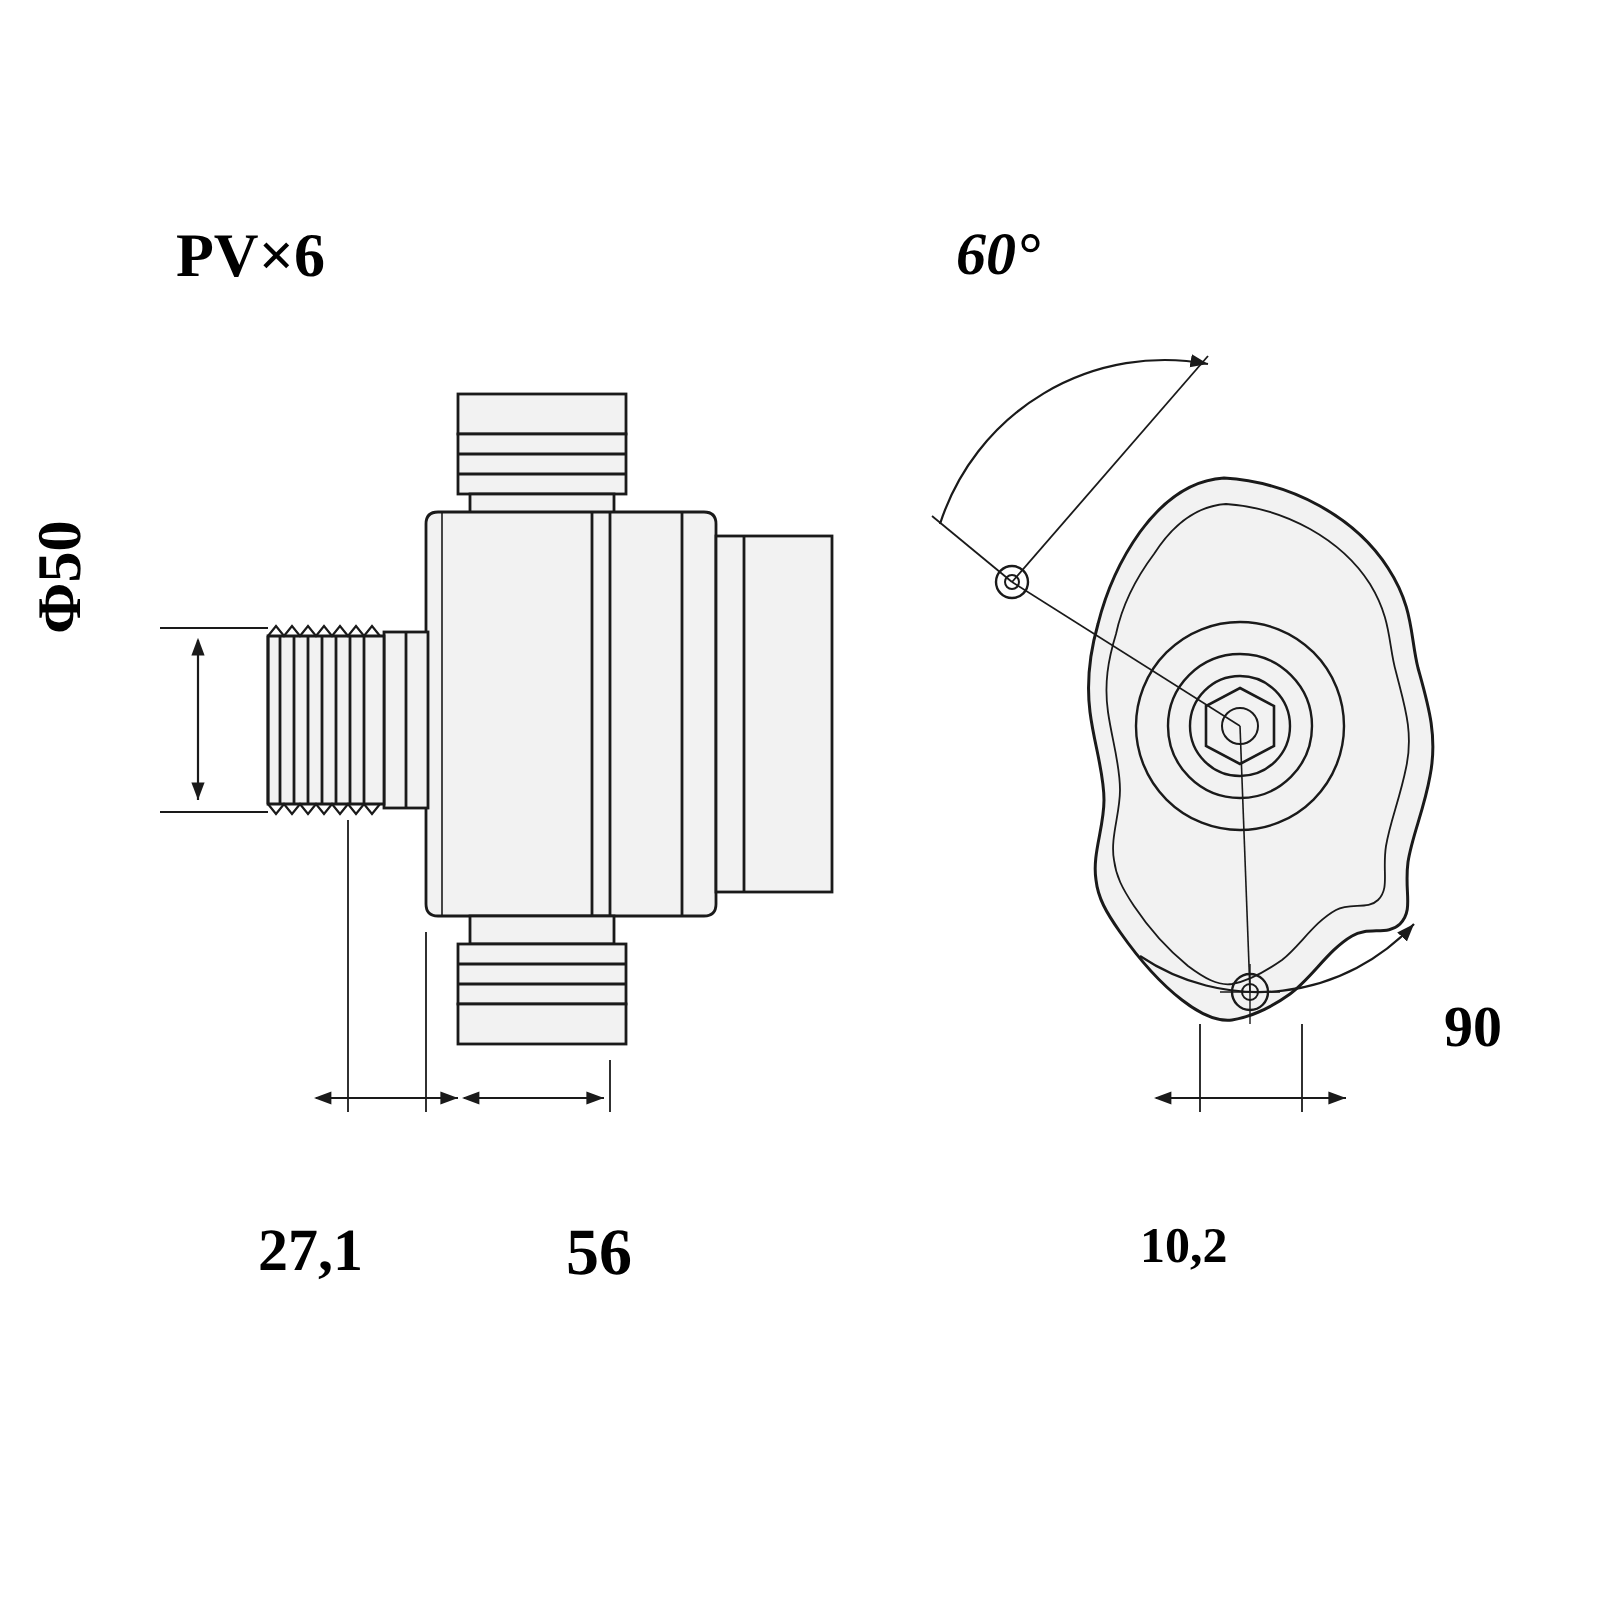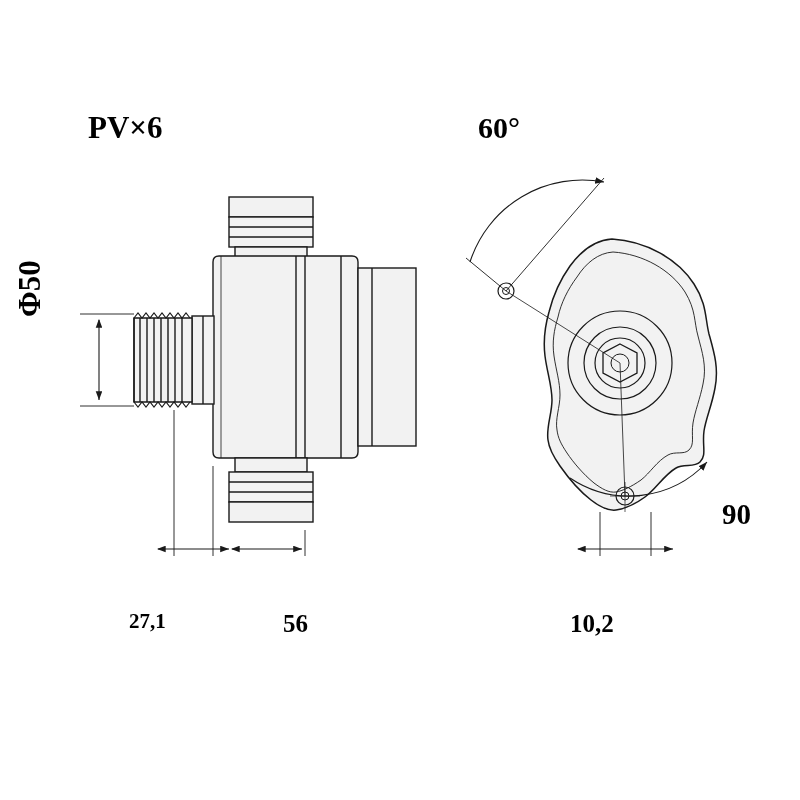--- a/index.html
+++ b/index.html
@@ -28,26 +28,26 @@
   }
   .lbl {
     position: absolute;
     font-family: "Liberation Serif", serif;
     font-weight: bold;
     color: #000000;
     white-space: nowrap;
     line-height: 1;
   }
   #label-pv6   { left: 88px;  top: 112px; font-size: 31px; }
-  #label-60    { left: 478px; top: 113px; font-size: 30px; }
+  #label-60    { left: 478px; top: 113px; font-size: 30px; font-style: italic; }
   #label-phi50 { left: 14px;  top: 317px; font-size: 31px;
                  transform: rotate(-90deg); transform-origin: left top; }
   #label-90    { left: 722px; top: 500px; font-size: 29px; }
-  #label-271   { left: 129px; top: 611px; font-size: 21px; }
-  #label-56    { left: 283px; top: 611px; font-size: 25px; }
+  #label-271   { left: 129px; top: 611px; font-size: 30px; }
+  #label-56    { left: 283px; top: 611px; font-size: 33px; }
   #label-102   { left: 570px; top: 611px; font-size: 25px; }
 </style>
 </head>
 <body>
 
 <div id="drawing-root">
 
   <svg class="dwg" viewBox="0 0 800 800">
     <defs>
       <marker id="ah" markerWidth="9" markerHeight="9" refX="8" refY="3" orient="auto" markerUnits="strokeWidth">

